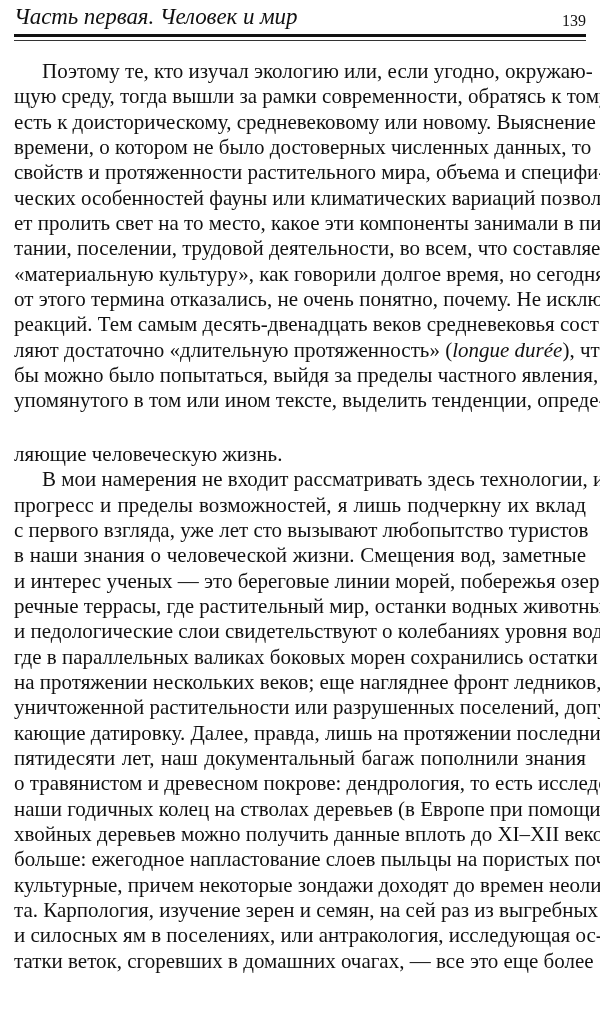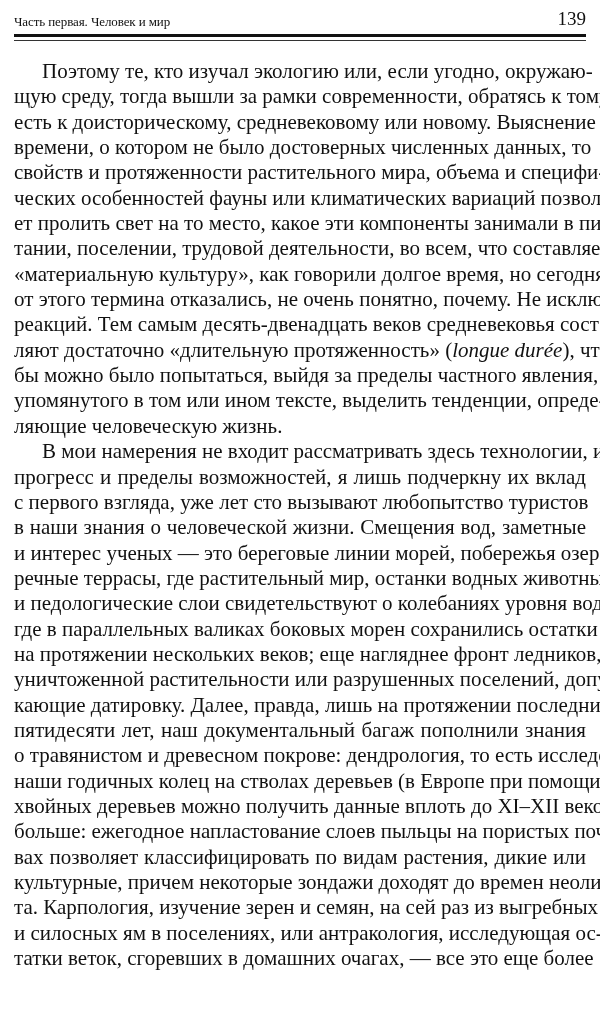--- a/index.html
+++ b/index.html
@@ -1,24 +1,24 @@
 <!DOCTYPE html>
 <html><head>
 <meta charset="utf-8">
 <style>
   html, body { margin:0; padding:0; background:#fff; }
   body { width:600px; height:1018px; overflow:hidden; position:relative; font-family:"Liberation Serif", serif; color:#111; }
   .header { position:absolute; left:14px; right:14px; top:8px; height:22px; display:flex; justify-content:space-between; align-items:flex-end; }
-  .running-title { font-size:13px; letter-spacing:-0.1px; }
-  .page-number { font-size:19px; }
+  .running-title { font-style:italic; font-size:23px; letter-spacing:-0.1px; }
+  .page-number { font-size:16px; }
   .rule-thick { position:absolute; left:14px; right:14px; top:34px; height:3px; background:#111; }
   .rule-thin { position:absolute; left:14px; right:14px; top:40px; height:1px; background:#333; }
   .body { position:absolute; left:14px; width:572px; top:59px; font-size:21px; line-height:25.35px; }
   .line { display:block; white-space:nowrap; text-align:justify; text-align-last:justify; height:25.35px; }
-  .line.last { text-align-last:left; }
+  .line.last { text-align-last:left;margin-top:28px; }
   .line.indent { padding-left:28px; }
   .it { font-style:italic;margin-top:44px; }
 </style>
 </head>
 <body>
 
 <div class="header">
   <span class="running-title">Часть первая. Человек и мир</span>
   <span class="page-number">139</span>
 </div>
@@ -53,20 +53,19 @@
     <span class="line">и педологические слои свидетельствуют о колебаниях уровня воды</span>
     <span class="line">где в параллельных валиках боковых морен сохранились остатки</span>
     <span class="line">на протяжении нескольких веков; еще нагляднее фронт ледников,</span>
     <span class="line">уничтоженной растительности или разрушенных поселений, допус-</span>
     <span class="line">кающие датировку. Далее, правда, лишь на протяжении последних</span>
     <span class="line">пятидесяти лет, наш документальный багаж пополнили знания</span>
     <span class="line">о травянистом и древесном покрове: дендрология, то есть исследо-</span>
     <span class="line">наши годичных колец на стволах деревьев (в Европе при помощи</span>
     <span class="line">хвойных деревьев можно получить данные вплоть до XI–XII веков),</span>
     <span class="line">больше: ежегодное напластование слоев пыльцы на пористых поч-</span>
-    <span class="line">вах позволяет классифицировать по видам растения, дикие или</span>
     <span class="line">культурные, причем некоторые зондажи доходят до времен неоли-</span>
     <span class="line">та. Карпология, изучение зерен и семян, на сей раз из выгребных</span>
     <span class="line">и силосных ям в поселениях, или антракология, исследующая ос-</span>
     <span class="line">татки веток, сгоревших в домашних очагах, — все это еще более</span>
 
   </div>
 </div>
 
 </body></html>

